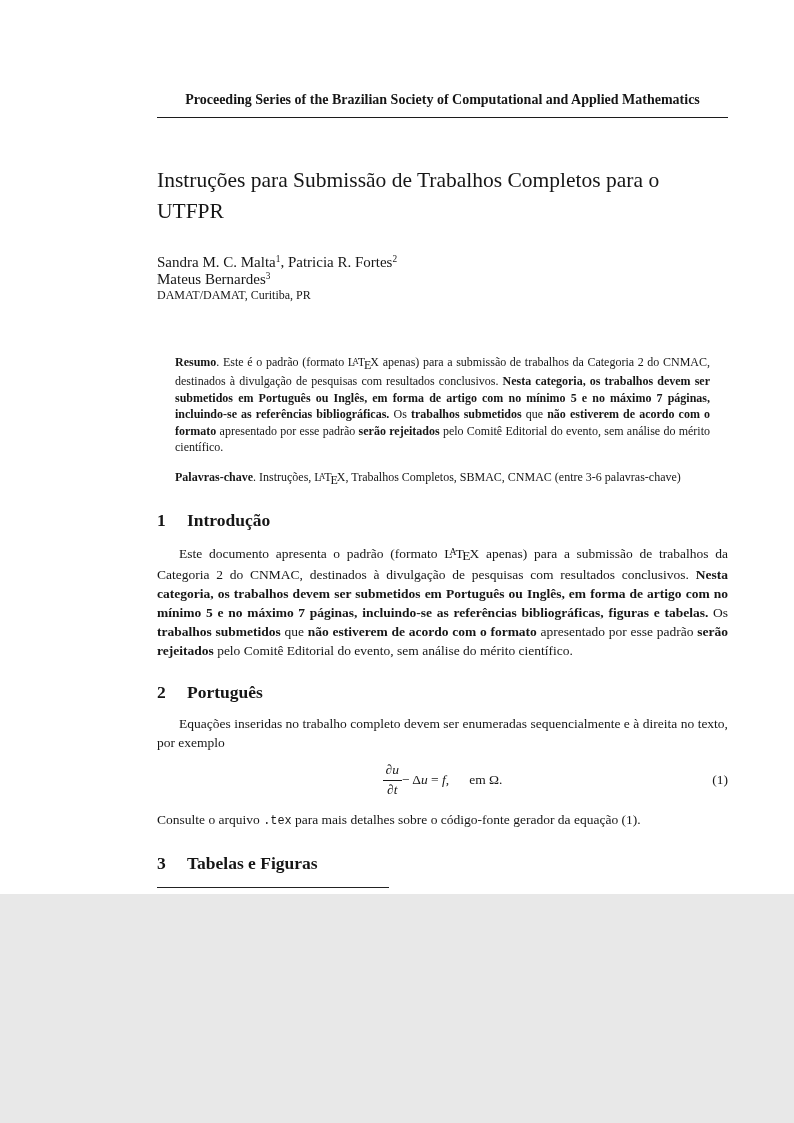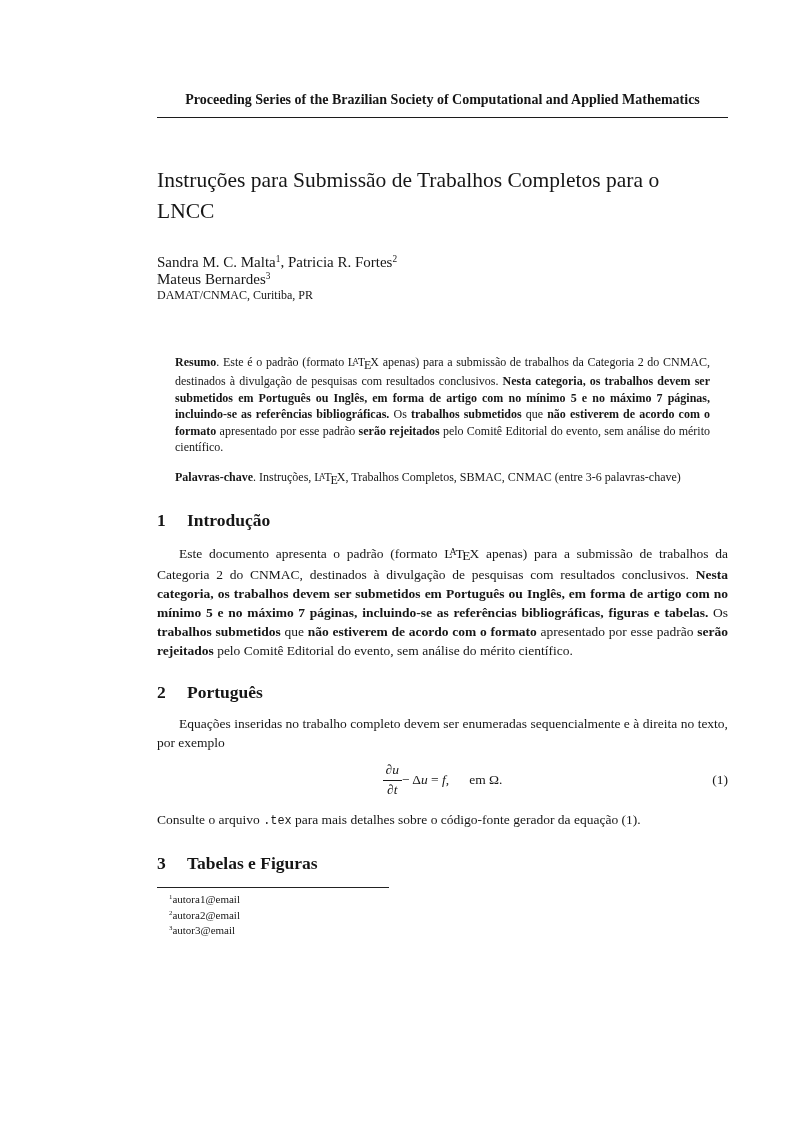--- a/index.html
+++ b/index.html
@@ -1,17 +1,17 @@
 <!DOCTYPE html>
 <html><head>
 <meta charset="utf-8">
 <style>
   html,body { margin:0; padding:0; background:#e8e8e8; }
   .page {
-    position:relative; width:794px; height:1123px; background:#ffffff;
+    position:relative; width:794px; height:894px; background:#ffffff;
     font-family:"Liberation Serif", serif; color:#161616; overflow:hidden;
     margin:0 auto;
   }
   .content { position:absolute; left:157px; top:92px; width:571px; }
 
   .running-header { font-weight:bold; font-size:14px; text-align:center; white-space:nowrap; }
   .header-rule { border:none; border-top:1.6px solid #1c1c1c; margin:9px 0 0 0; }
 
   .paper-title { margin-top:47px; text-align:left; font-size:21.5px; line-height:31px; }
 
@@ -56,27 +56,27 @@
 <body>
 
 <div class="page">
   <div class="content">
 
     <div class="running-header">Proceeding Series of the Brazilian Society of Computational and Applied Mathematics</div>
     <hr class="header-rule">
 
     <div class="paper-title">
       <div>Instruções para Submissão de Trabalhos Completos para o</div>
-      <div>LNCC</div>
+      <div>UTFPR</div>
     </div>
 
     <div class="authors">
       <div class="author-name"><span>Sandra M. C. Malta</span><span class="rsup">1</span><span>, Patricia R. Fortes</span><span class="rsup">2</span></div>
       <div class="author-name"><span>Mateus Bernardes</span><span class="rsup">3</span></div>
-      <div class="author-affil">DAMAT/CNMAC, Curitiba, PR</div>
+      <div class="author-affil">DAMAT/DAMAT, Curitiba, PR</div>
     </div>
 
     <div class="abstract">
       <div class="abstract-resumo"><span class="rb">Resumo</span><span>. Este é o padrão (formato </span><span class="latex-logo">L<span class="lx-a">a</span>T<span class="lx-e">e</span>X</span><span> apenas) para a submissão de trabalhos da Categoria 2 do CNMAC, destinados à divulgação de pesquisas com resultados conclusivos. </span><span class="rb">Nesta categoria, os trabalhos devem ser submetidos em Português ou Inglês, em forma de artigo com no mínimo 5 e no máximo 7 páginas, incluindo-se as referências bibliográficas.</span><span> Os </span><span class="rb">trabalhos submetidos</span><span> que </span><span class="rb">não estiverem de acordo com o formato</span><span> apresentado por esse padrão </span><span class="rb">serão rejeitados</span><span> pelo Comitê Editorial do evento, sem análise do mérito científico.</span></div>
       <div class="abstract-keywords"><span class="rb">Palavras-chave</span><span>. Instruções, </span><span class="latex-logo">L<span class="lx-a">a</span>T<span class="lx-e">e</span>X</span><span>, Trabalhos Completos, SBMAC, CNMAC (entre 3-6 palavras-chave)</span></div>
     </div>
 
     <h2 class="section-heading"><span class="sec-num">1</span><span>Introdução</span></h2>
     <p class="body"><span>Este documento apresenta o padrão (formato </span><span class="latex-logo">L<span class="lx-a">a</span>T<span class="lx-e">e</span>X</span><span> apenas) para a submissão de trabalhos da Categoria 2 do CNMAC, destinados à divulgação de pesquisas com resultados conclusivos. </span><span class="rb">Nesta categoria, os trabalhos devem ser submetidos em Português ou Inglês, em forma de artigo com no mínimo 5 e no máximo 7 páginas, incluindo-se as referências bibliográficas, figuras e tabelas.</span><span> Os </span><span class="rb">trabalhos submetidos</span><span> que </span><span class="rb">não estiverem de acordo com o formato</span><span> apresentado por esse padrão </span><span class="rb">serão rejeitados</span><span> pelo Comitê Editorial do evento, sem análise do mérito científico.</span></p>
 

